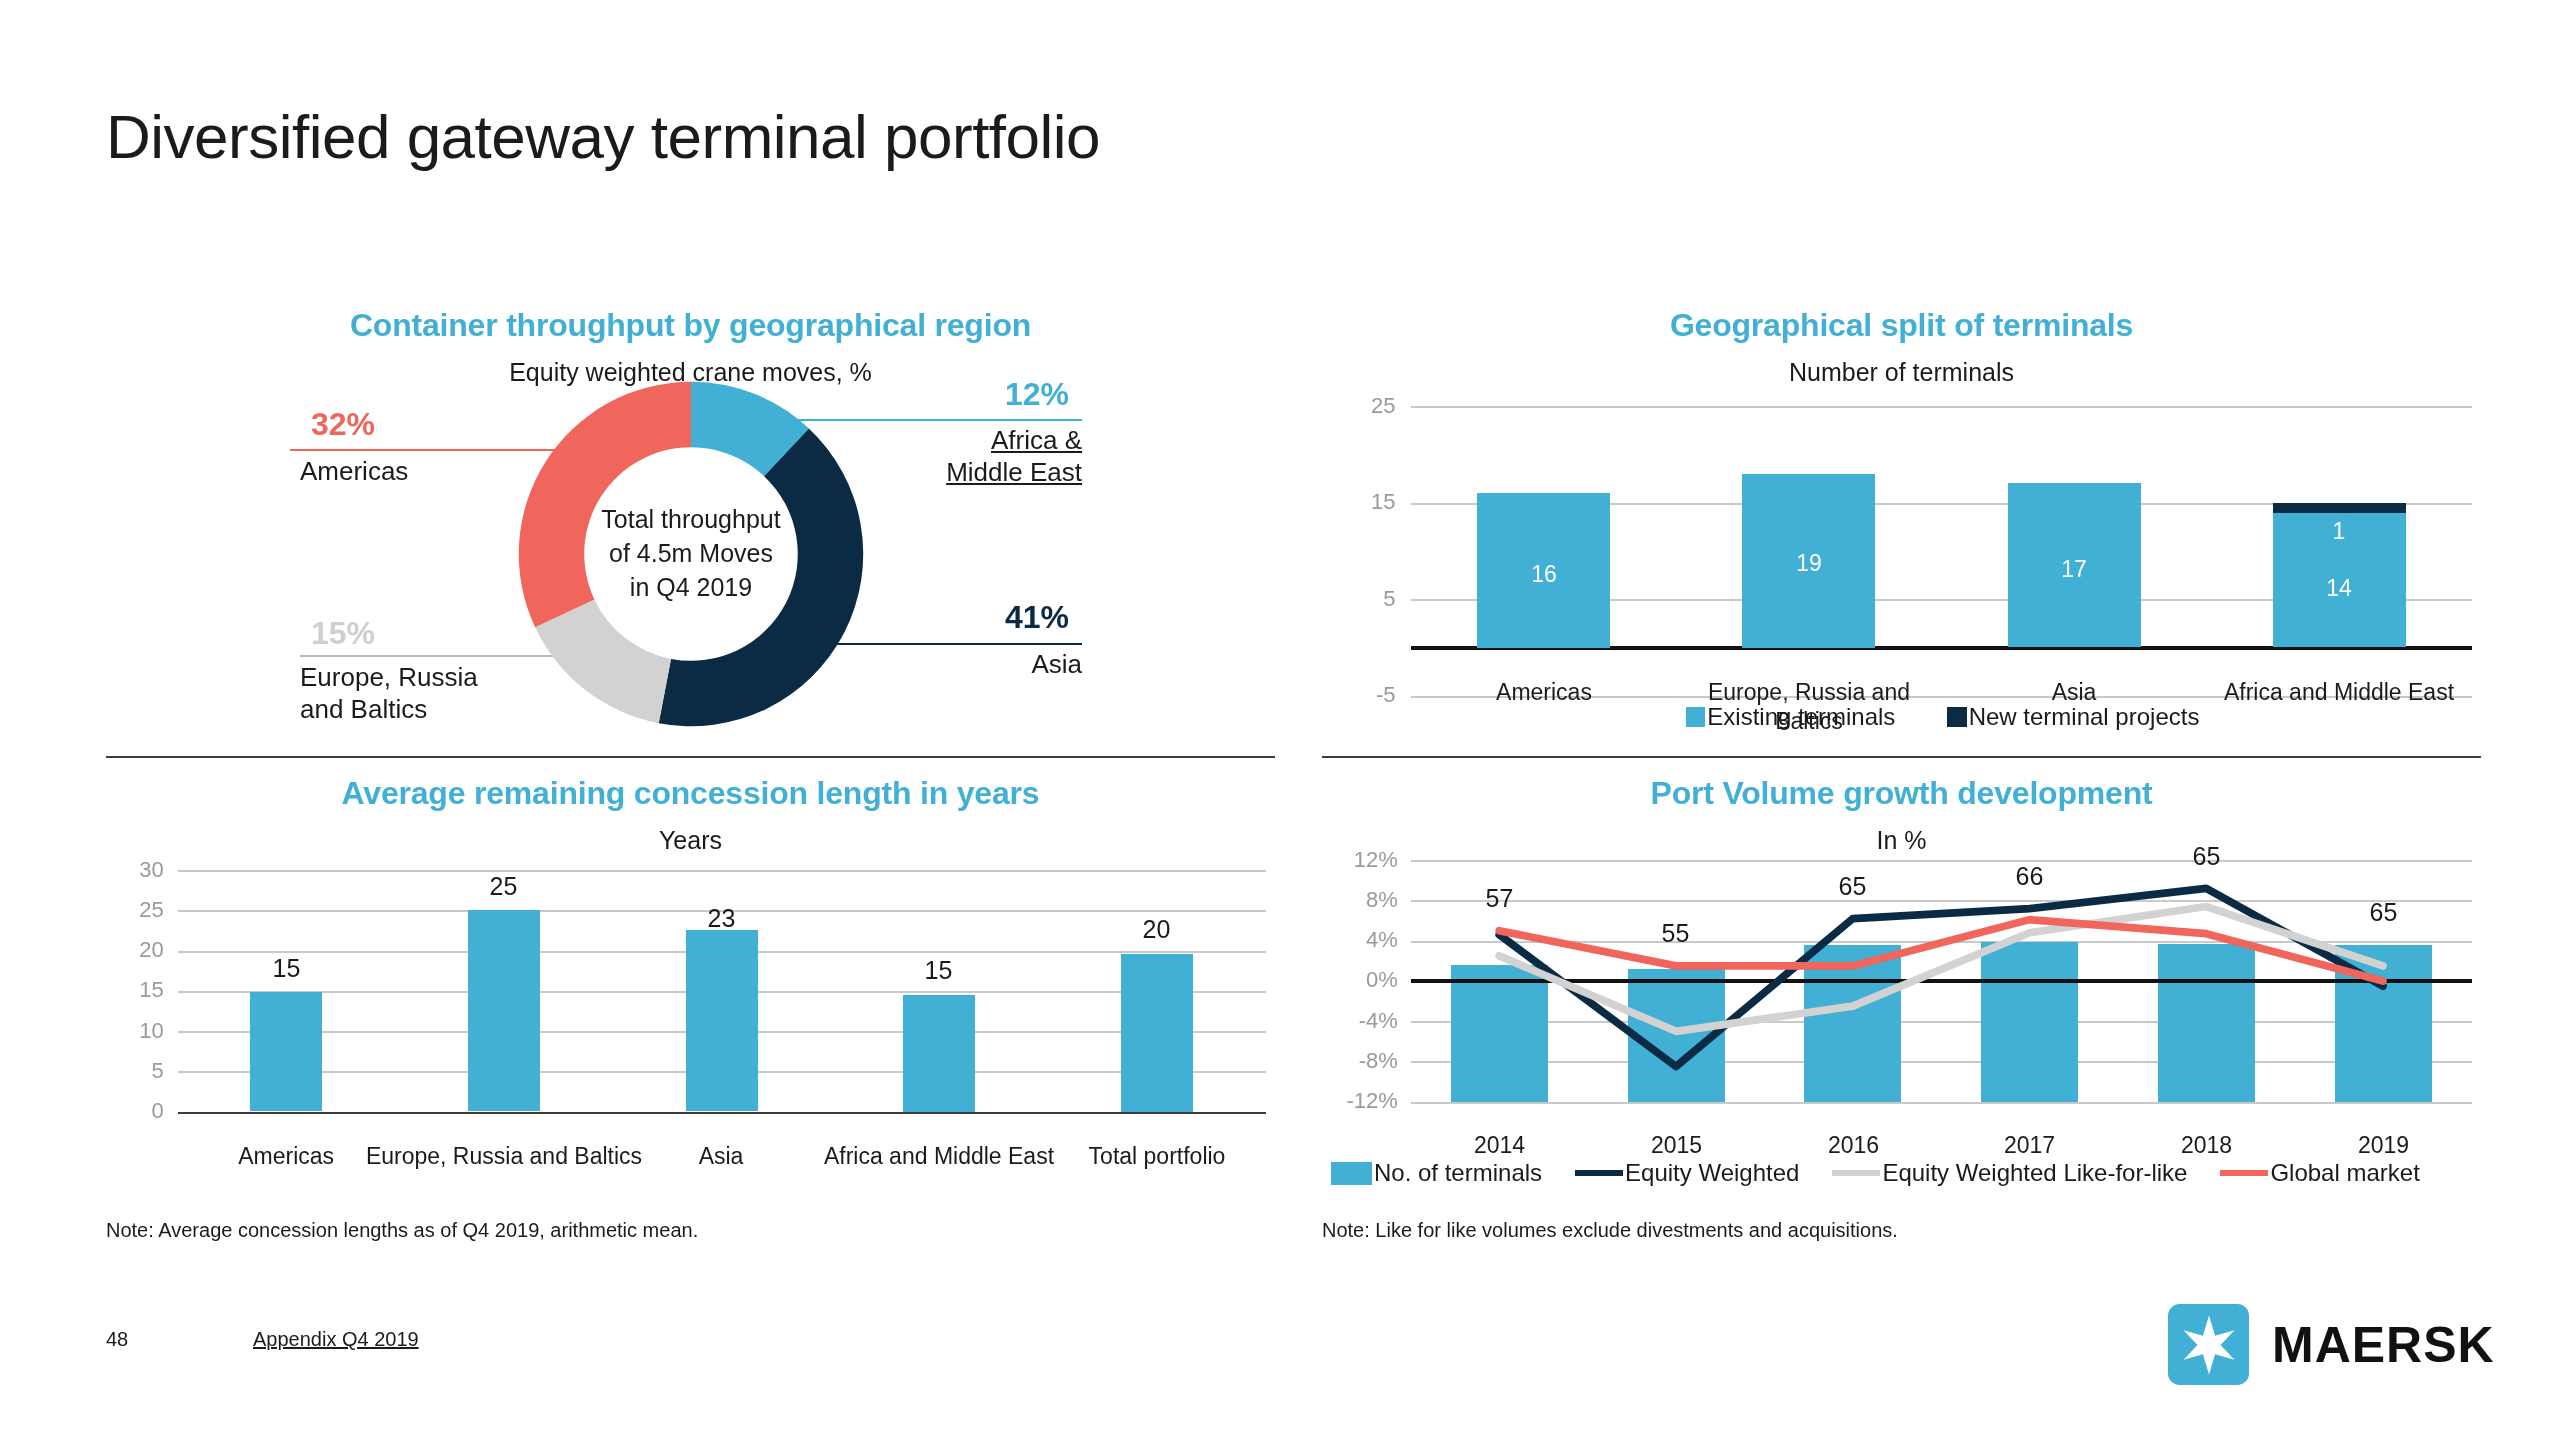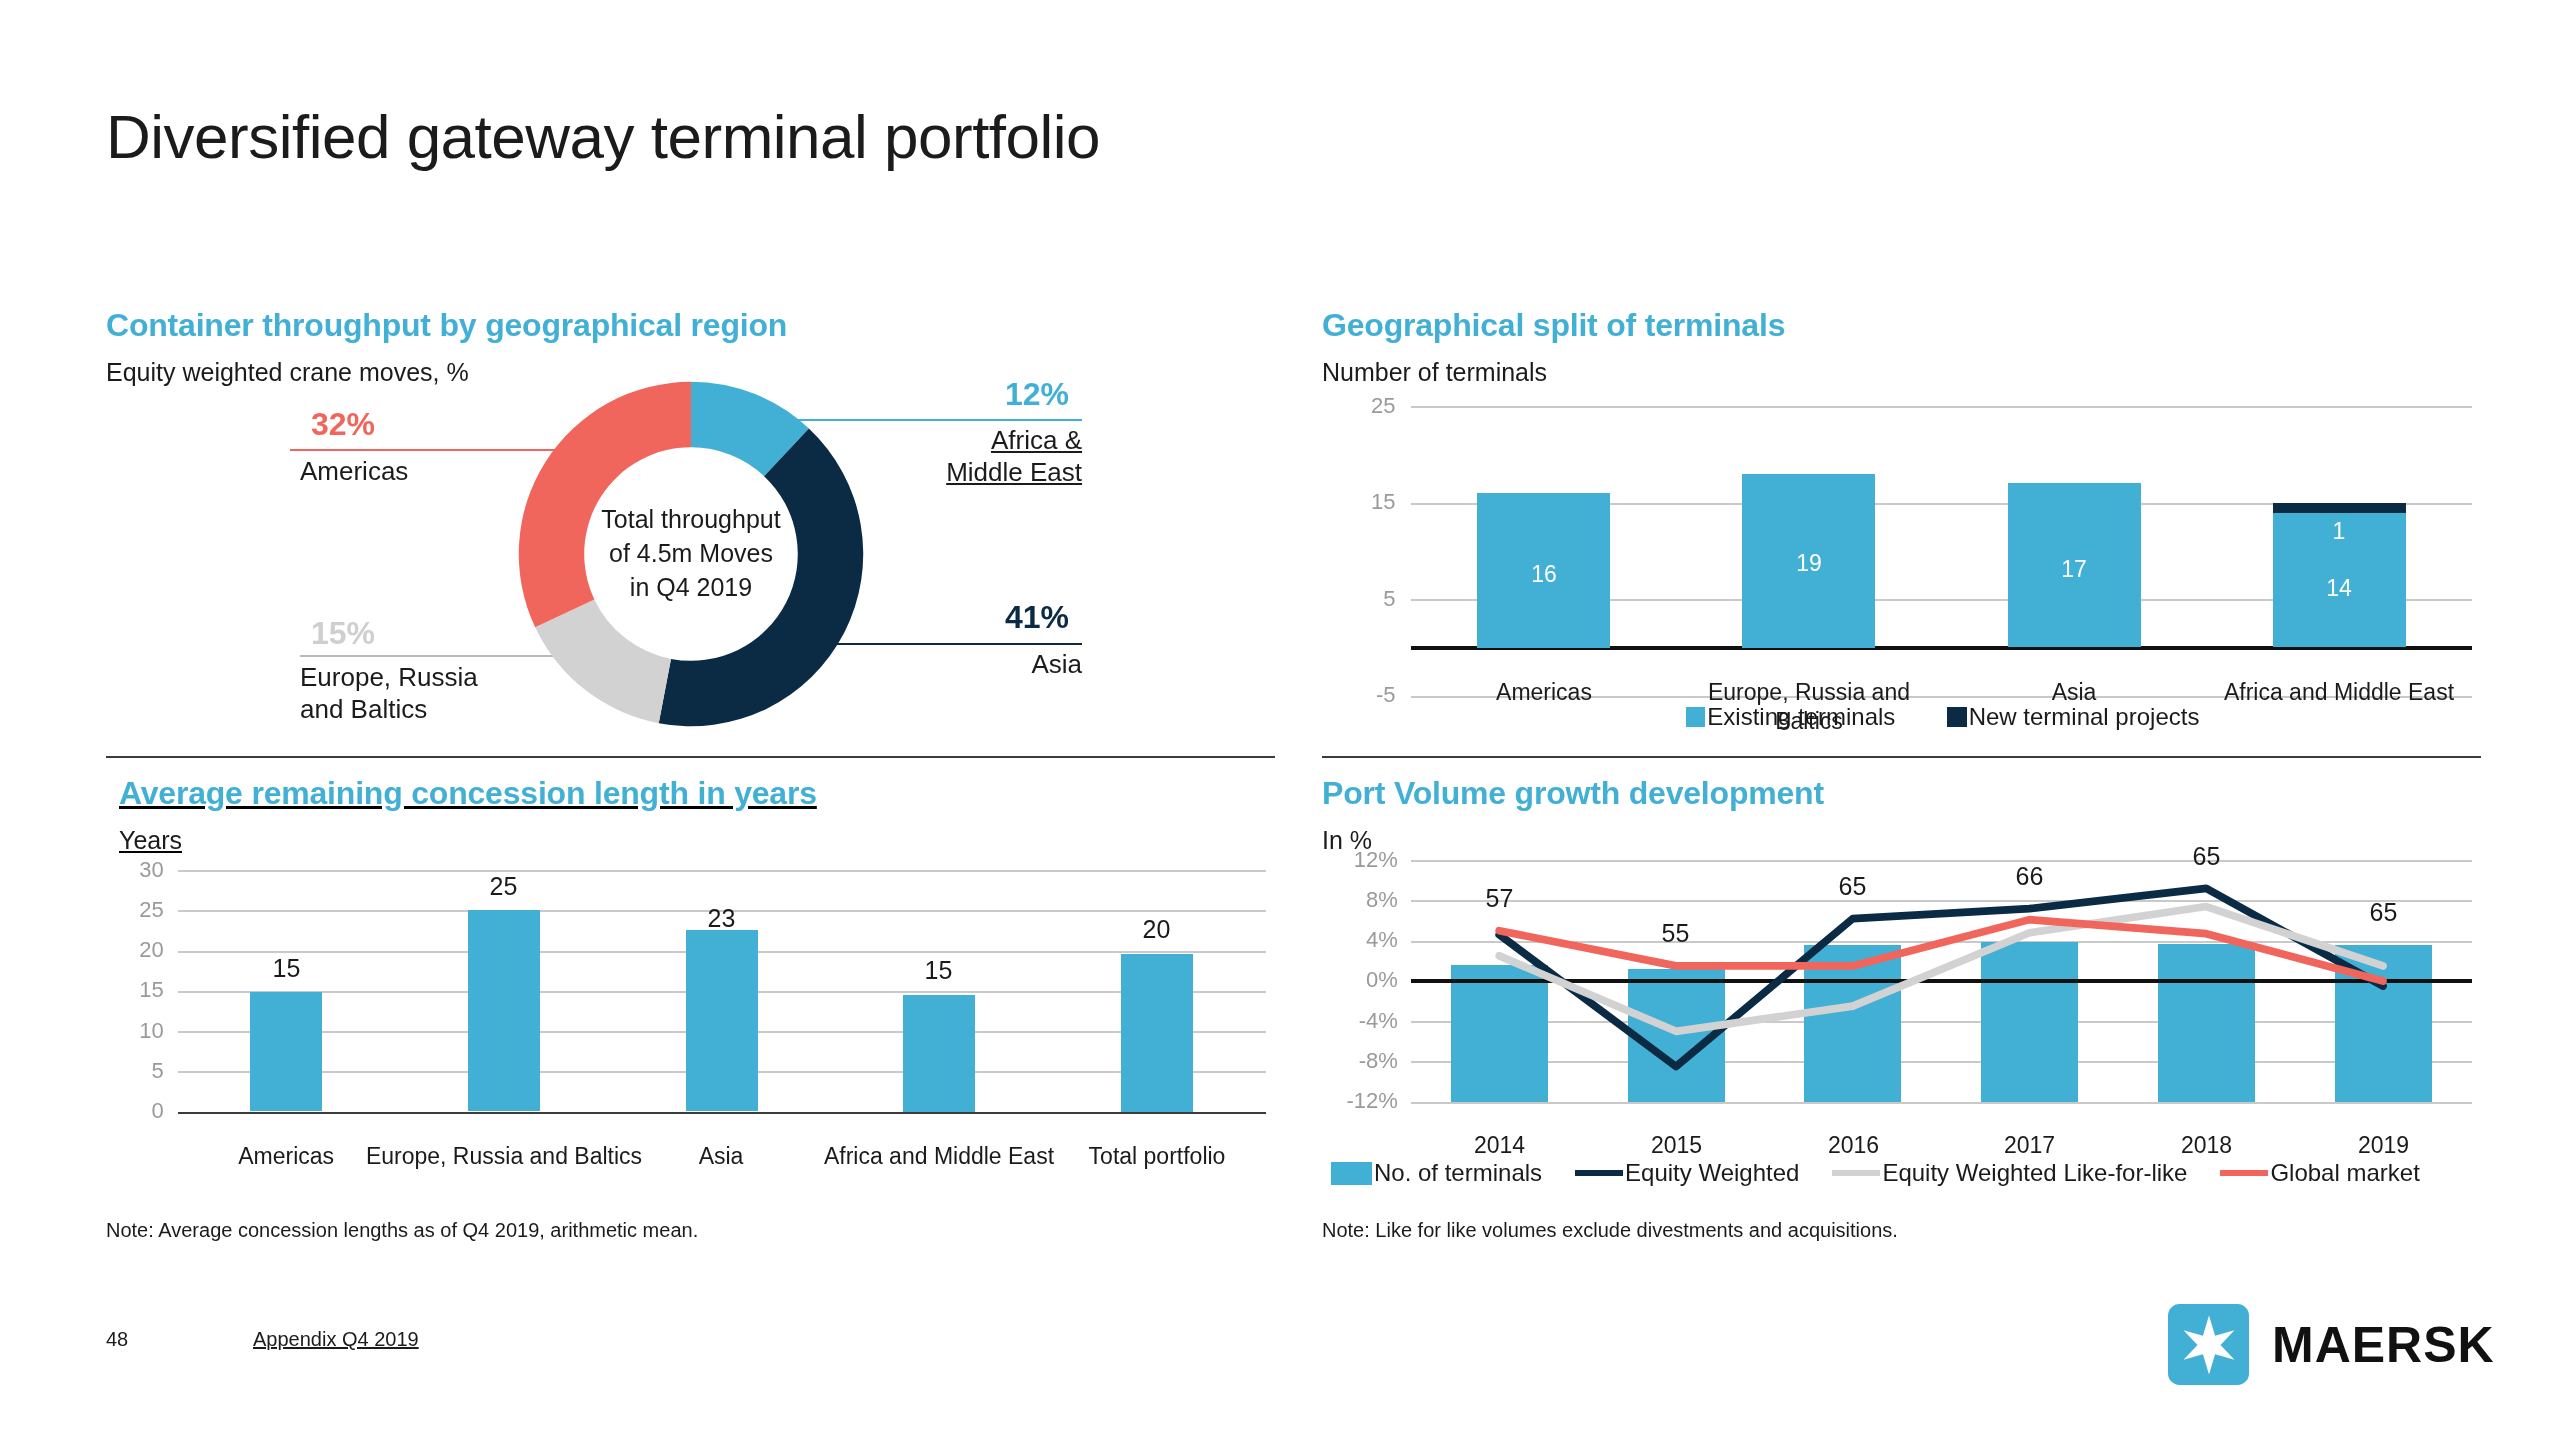--- a/index.html
+++ b/index.html
@@ -12,21 +12,21 @@
   .slide { position: relative; width: 2576px; height: 1449px; background:#fff; }
 
   
   .slide-title {
     position: absolute; left: 106px; top: 101px;
     font-size: 62px; font-weight: 400; color: #1b1b1b;
     letter-spacing: -0.5px; white-space: nowrap;
   }
 
   
-  .panel { position: absolute; }
+  .panel { position: absolute; text-align: center; }
   .panel-title {
     font-size: 32px; font-weight: 700; color: #42b0d5;
     letter-spacing: -0.2px; white-space: nowrap;
   }
   .panel-sub {
     font-size: 25px; font-weight: 400; color: #1b1b1b;
     margin-top: 13.5px; white-space: nowrap;
   }
   .divider {
     position: absolute; height: 1.9px; background: #3c3c3c;
@@ -150,21 +150,21 @@
         <span class="swatch-sq" style="background:#42b0d5"></span>
         <span>Existing terminals</span>
       </span>
       <span class="legend-item">
         <span class="swatch-sq" style="background:#0b2b45"></span>
         <span>New terminal projects</span>
       </span>
     </div>
 
   <div class="divider" style="left:106px; top:756px; width:1169px;"></div>
-  <div class="panel" style="left:119px; top:775px; width:1169px;text-decoration:underline;">
+  <div class="panel" style="left:106px; top:775px; width:1169px;">
     <div class="panel-title">Average remaining concession length in years</div>
     <div class="panel-sub">Years</div>
   </div>
   <div id="concession-chart" style="position:absolute; left:106px; top:870px; width:1169px; height:329px;">
       <div class="gridline" style="left:72px; top:242px; width:1088px; background:#3c3c3c;"></div>
       <div class="axis-lbl" style="left:7.7px; top:228px; width:50px;">0</div>
       <div class="gridline" style="left:72px; top:201px; width:1088px; background:#c9c9c9;"></div>
       <div class="axis-lbl" style="left:7.7px; top:188px; width:50px;">5</div>
       <div class="gridline" style="left:72px; top:161px; width:1088px; background:#c9c9c9;"></div>
       <div class="axis-lbl" style="left:7.7px; top:148px; width:50px;">10</div>

